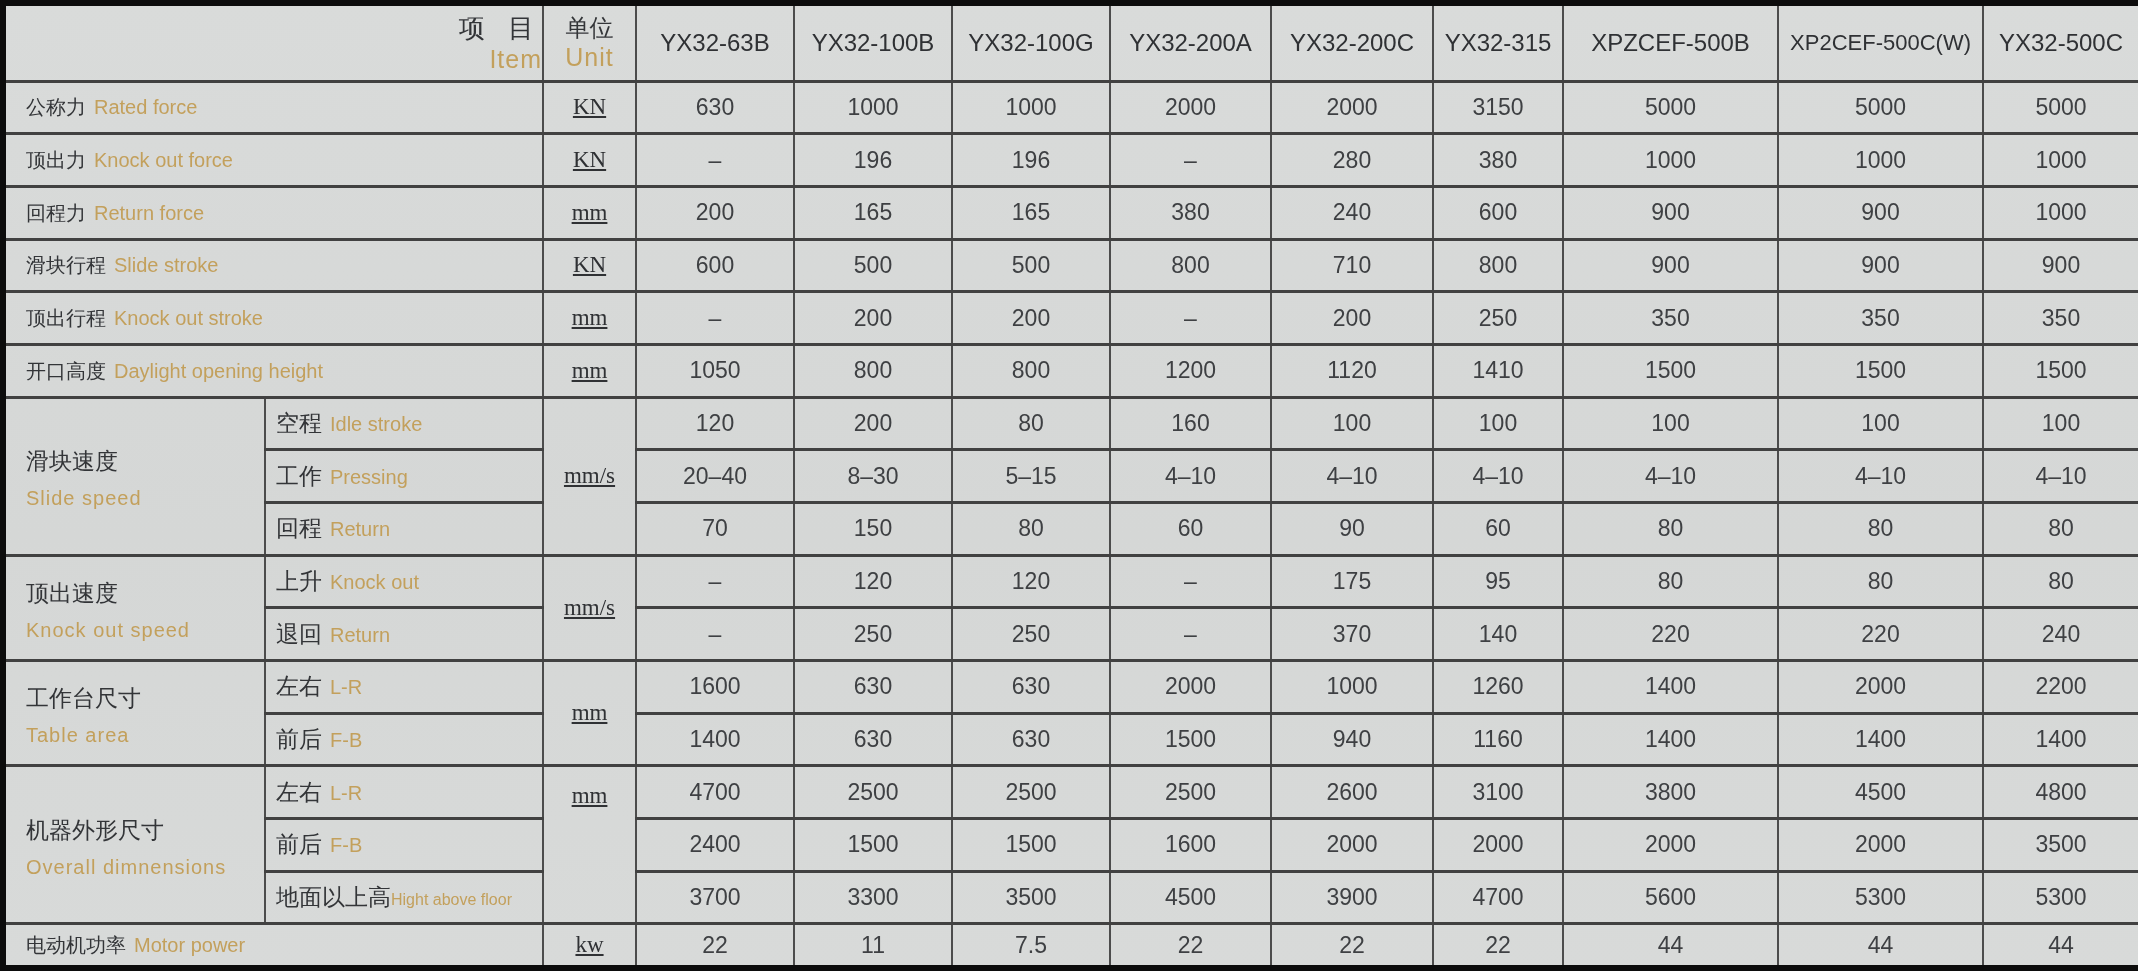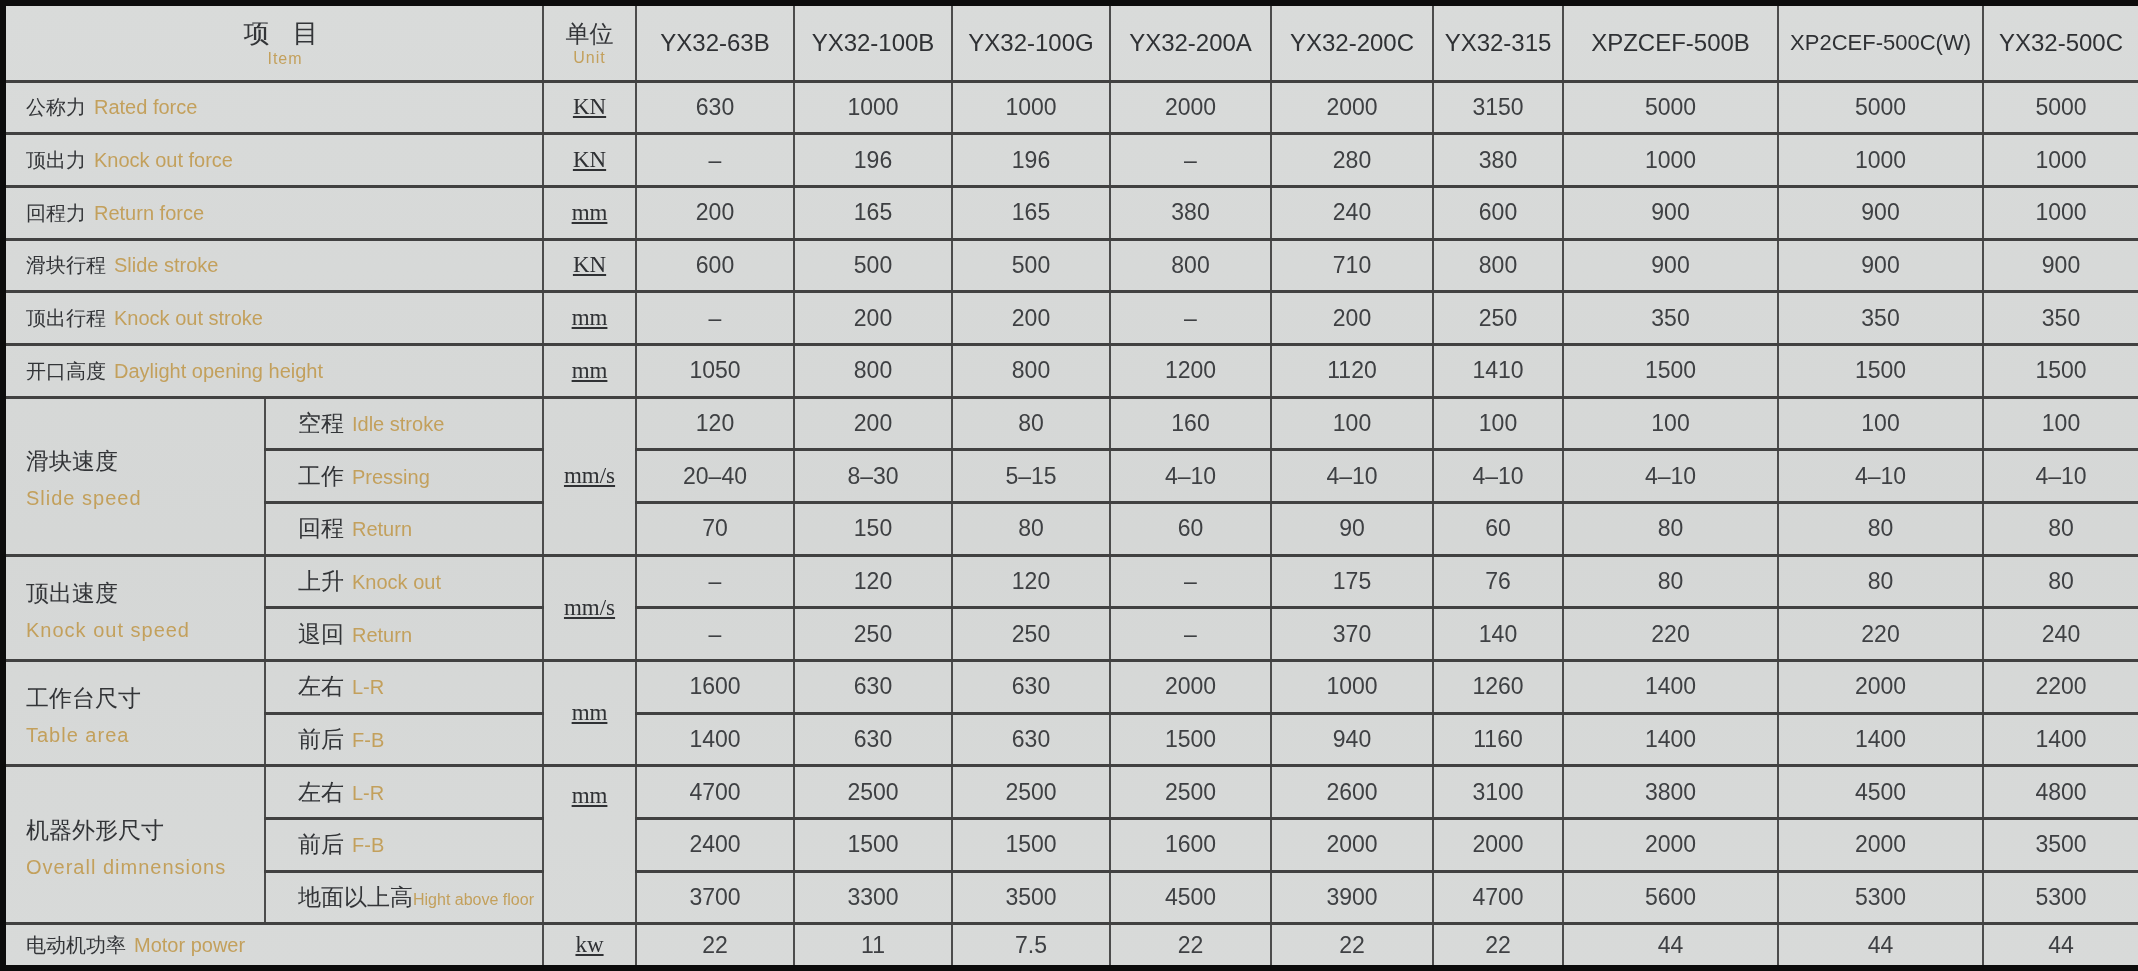--- a/index.html
+++ b/index.html
@@ -44,33 +44,33 @@
     vertical-align:middle;
     overflow:hidden;
     white-space:nowrap;
   }
   thead tr{height:78px}
   tbody tr{height:50px}
   tbody tr:last-child{height:42px}
 
   
   th.item-head{
-    text-align:center;
+    text-align:right;
     padding-left:22px;
     vertical-align:middle;
   }
   .zh{
     color:#333538;
     font-size:24px;
     font-weight:500;
   }
   .item-head .zh{letter-spacing:8px;font-size:26px}
   .en{
     color:#c3a05c;
-    font-size:16px;
+    font-size:25px;
     font-weight:500;
   }
   .stack .zh{display:block;line-height:1.25}
   .stack .en{display:block;line-height:1.15;letter-spacing:1px}
   th.unit-head{text-align:center}
   th.model-head{
     text-align:center;
     color:#2f3134;
     font-size:24px;
     font-weight:400;
@@ -89,21 +89,21 @@
   td.label .en{font-size:20px}
   td.glabel{
     text-align:left;
     padding-left:20px;
     vertical-align:middle;
   }
   td.glabel .zh{display:block;font-size:23px;line-height:1.9}
   td.glabel .en{display:block;font-size:20px;line-height:1.4}
   td.slabel{
     text-align:left;
-    padding-left:32px;
+    padding-left:10px;
   }
   td.slabel .zh{font-size:23px;margin-right:8px}
   td.slabel .en{font-size:20px}
   td.slabel.tight .zh{margin-right:0}
   td.slabel.tight .en{font-size:16px}
 
   
   td.unit{
     text-align:center;
     font-family:"Liberation Serif", serif;
@@ -289,21 +289,21 @@
             <span class="zh">顶出速度</span>
             <span class="en">Knock out speed</span>
           </td>
           <td class="slabel"><span class="zh">上升</span><span class="en">Knock out</span></td>
           <td class="unit" rowspan="2">mm/s</td>
           <td class="val">–</td>
           <td class="val">120</td>
           <td class="val">120</td>
           <td class="val">–</td>
           <td class="val">175</td>
-          <td class="val">76</td>
+          <td class="val">95</td>
           <td class="val">80</td>
           <td class="val">80</td>
           <td class="val">80</td>
         </tr>
         <tr>
           <td class="slabel"><span class="zh">退回</span><span class="en">Return</span></td>
           <td class="val">–</td>
           <td class="val">250</td>
           <td class="val">250</td>
           <td class="val">–</td>

